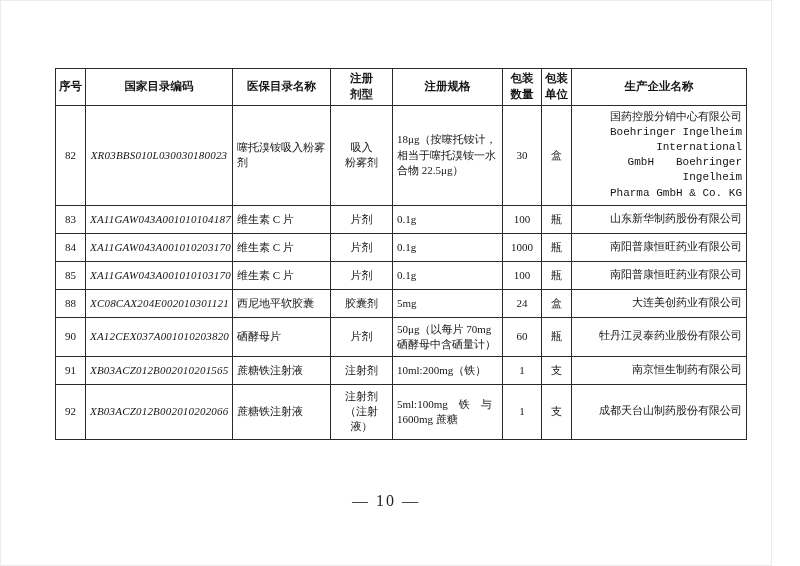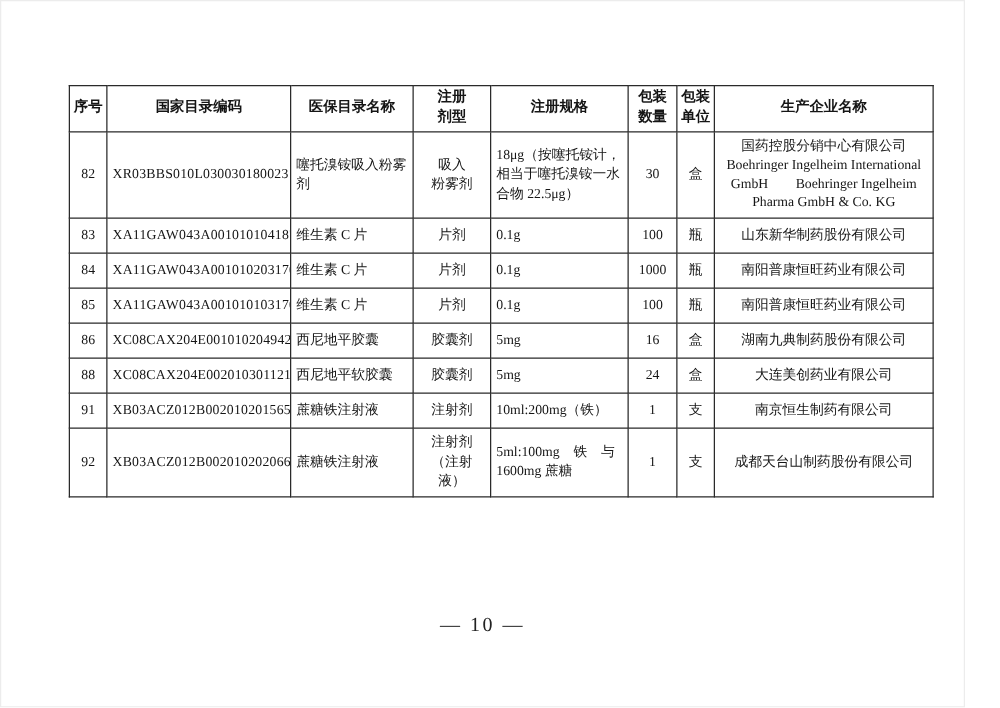--- a/index.html
+++ b/index.html
@@ -41,27 +41,27 @@
     font-size: 11.5px;
     text-align: center;
     white-space: pre-line;
     height: 33px;
     padding: 2px 2px;
   }
   table.catalog tbody tr {
     height: 28px;
   }
   td.c-seq   { text-align: center; }
-  td.c-code  { text-align: right; letter-spacing: 0.2px; }
+  td.c-code  { text-align: center; letter-spacing: 0.2px; font-style: italic; }
   td.c-name  { text-align: left; margin-left: 31px; }
   td.c-form  { text-align: center; white-space: pre-line; }
   td.c-spec  { text-align: left; white-space: pre-line; }
   td.c-qty   { text-align: center; }
   td.c-unit  { text-align: center; }
-  td.c-mfr   { text-align: center; white-space: pre-line; }
+  td.c-mfr   { text-align: right; white-space: pre-line; font-family: Liberation Mono, monospace; }
   .page-number {
     position: absolute;
     left: 0;
     top: 492px;
     width: 100%;
     text-align: center;
     font-size: 16px;
     letter-spacing: 2px;
     color: #222222;
   }
@@ -136,38 +136,38 @@
     <td class="c-seq">85</td>
     <td class="c-code">XA11GAW043A001010103170</td>
     <td class="c-name">维生素 C 片</td>
     <td class="c-form">片剂</td>
     <td class="c-spec">0.1g</td>
     <td class="c-qty">100</td>
     <td class="c-unit">瓶</td>
     <td class="c-mfr">南阳普康恒旺药业有限公司</td>
   </tr>
         <tr>
-    <td class="c-seq">86</td>
-    <td class="c-code">XC08CAX204E001010204942</td>
-    <td class="c-name">西尼地平胶囊</td>
-    <td class="c-form">胶囊剂</td>
-    <td class="c-spec">5mg</td>
-    <td class="c-qty">16</td>
-    <td class="c-unit">盒</td>
-    <td class="c-mfr">湖南九典制药股份有限公司</td>
-  </tr>
-        <tr>
     <td class="c-seq">88</td>
     <td class="c-code">XC08CAX204E002010301121</td>
     <td class="c-name">西尼地平软胶囊</td>
     <td class="c-form">胶囊剂</td>
     <td class="c-spec">5mg</td>
     <td class="c-qty">24</td>
     <td class="c-unit">盒</td>
     <td class="c-mfr">大连美创药业有限公司</td>
+  </tr>
+        <tr>
+    <td class="c-seq">90</td>
+    <td class="c-code">XA12CEX037A001010203820</td>
+    <td class="c-name">硒酵母片</td>
+    <td class="c-form">片剂</td>
+    <td class="c-spec">50μg（以每片 70mg 硒酵母中含硒量计）</td>
+    <td class="c-qty">60</td>
+    <td class="c-unit">瓶</td>
+    <td class="c-mfr">牡丹江灵泰药业股份有限公司</td>
   </tr>
         <tr>
     <td class="c-seq">91</td>
     <td class="c-code">XB03ACZ012B002010201565</td>
     <td class="c-name">蔗糖铁注射液</td>
     <td class="c-form">注射剂</td>
     <td class="c-spec">10ml:200mg（铁）</td>
     <td class="c-qty">1</td>
     <td class="c-unit">支</td>
     <td class="c-mfr">南京恒生制药有限公司</td>

